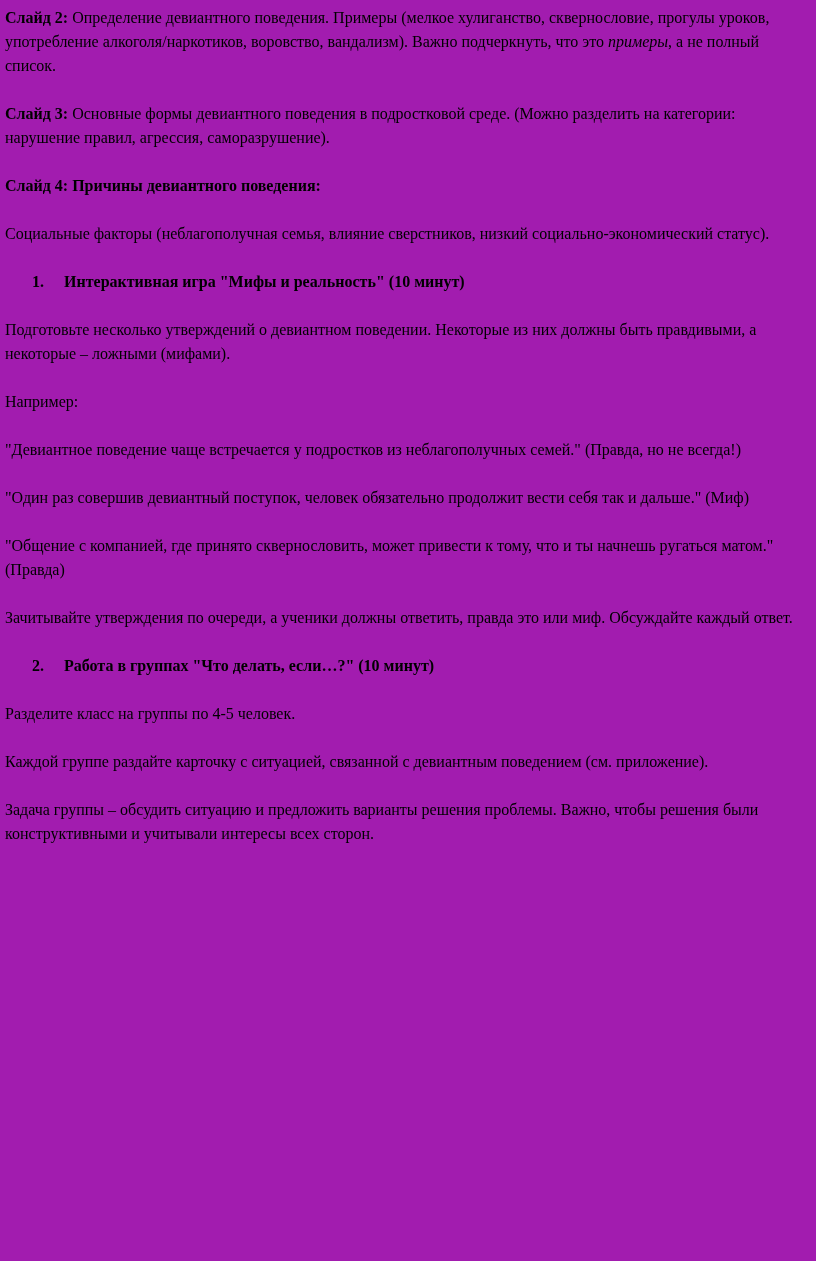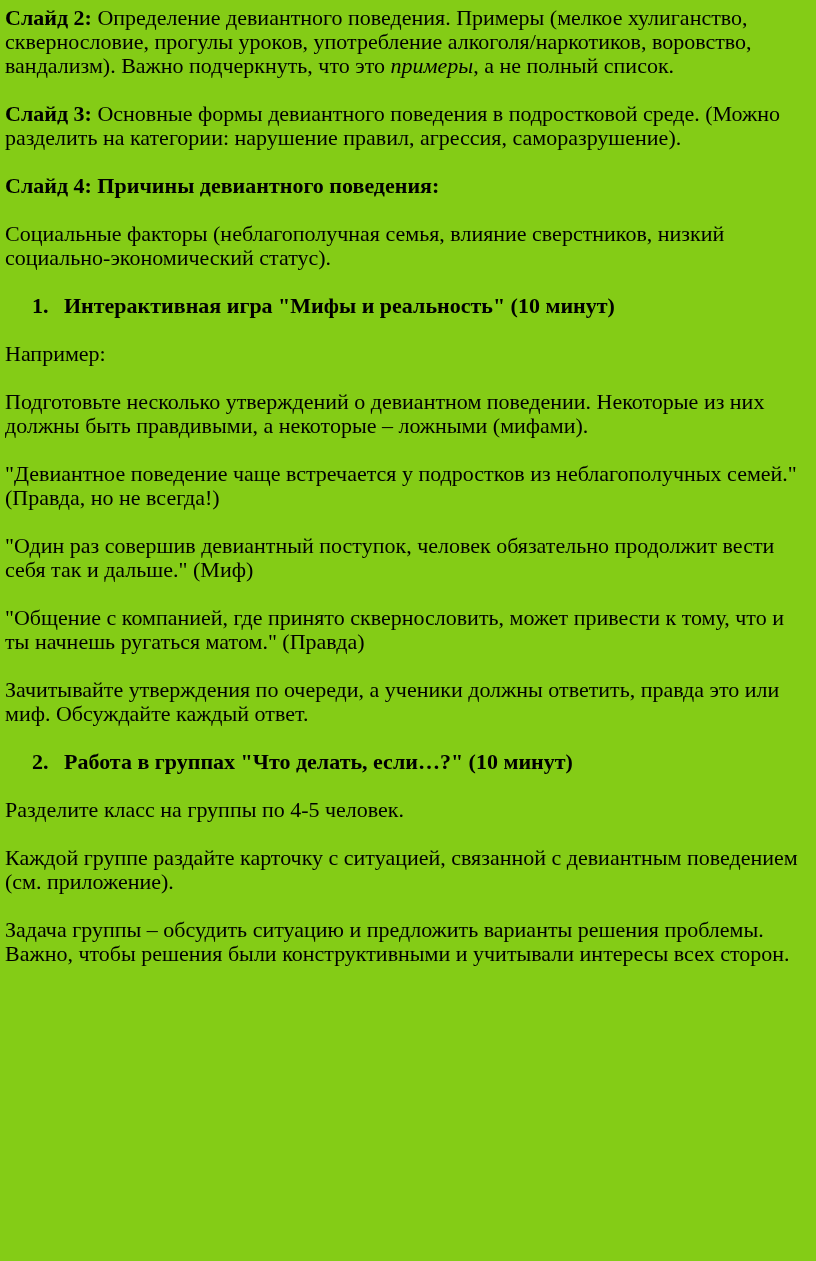--- a/index.html
+++ b/index.html
@@ -4,24 +4,24 @@
 <style>
   html, body {
     margin: 0;
     padding: 0;
     background: #ffffff;
   }
   .page {
     width: 816px;
     min-height: 1261px;
     box-sizing: border-box;
-    background: #84cc16;
+    background: #a21caf;
     color: #000000;
     font-family: "Liberation Serif", "DejaVu Serif", serif;
-    font-size: 22px;
+    font-size: 16px;
     line-height: 24px;
     padding: 6px 6px 20px 5px;
     overflow: hidden;
   }
   .doc-p {
     margin: 0 0 24px 0;
     text-align: left;
   }
   .doc-li {
     margin: 0 0 24px 0;
@@ -45,22 +45,22 @@
 <div class="page">
   <div id="doc-body">
       <div class="doc-p"><span class="b">Слайд 2: </span><span>Определение девиантного поведения. Примеры (мелкое хулиганство, сквернословие, прогулы уроков, употребление алкоголя/наркотиков, воровство, вандализм). Важно подчеркнуть, что это </span><span class="i">примеры</span><span>, а не полный список.</span></div>
       <div class="doc-p"><span class="b">Слайд 3: </span><span>Основные формы девиантного поведения в подростковой среде. (Можно разделить на категории: нарушение правил, агрессия, саморазрушение).</span></div>
       <div class="doc-p"><span class="b">Слайд 4: Причины девиантного поведения:</span></div>
       <div class="doc-p"><span>Социальные факторы (неблагополучная семья, влияние сверстников, низкий социально-экономический статус).</span></div>
       <div class="doc-li">
         <span class="li-num">1.</span>
         <span class="li-text"><span class="b">Интерактивная игра "Мифы и реальность" (10 минут)</span></span>
       </div>
+      <div class="doc-p"><span>Подготовьте несколько утверждений о девиантном поведении. Некоторые из них должны быть правдивыми, а некоторые – ложными (мифами).</span></div>
       <div class="doc-p"><span>Например:</span></div>
-      <div class="doc-p"><span>Подготовьте несколько утверждений о девиантном поведении. Некоторые из них должны быть правдивыми, а некоторые – ложными (мифами).</span></div>
       <div class="doc-p"><span>"Девиантное поведение чаще встречается у подростков из неблагополучных семей." (Правда, но не всегда!)</span></div>
       <div class="doc-p"><span>"Один раз совершив девиантный поступок, человек обязательно продолжит вести себя так и дальше." (Миф)</span></div>
       <div class="doc-p"><span>"Общение с компанией, где принято сквернословить, может привести к тому, что и ты начнешь ругаться матом." (Правда)</span></div>
       <div class="doc-p"><span>Зачитывайте утверждения по очереди, а ученики должны ответить, правда это или миф. Обсуждайте каждый ответ.</span></div>
       <div class="doc-li">
         <span class="li-num">2.</span>
         <span class="li-text"><span class="b">Работа в группах "Что делать, если…?" (10 минут)</span></span>
       </div>
       <div class="doc-p"><span>Разделите класс на группы по 4-5 человек.</span></div>
       <div class="doc-p"><span>Каждой группе раздайте карточку с ситуацией, связанной с девиантным поведением (см. приложение).</span></div>

